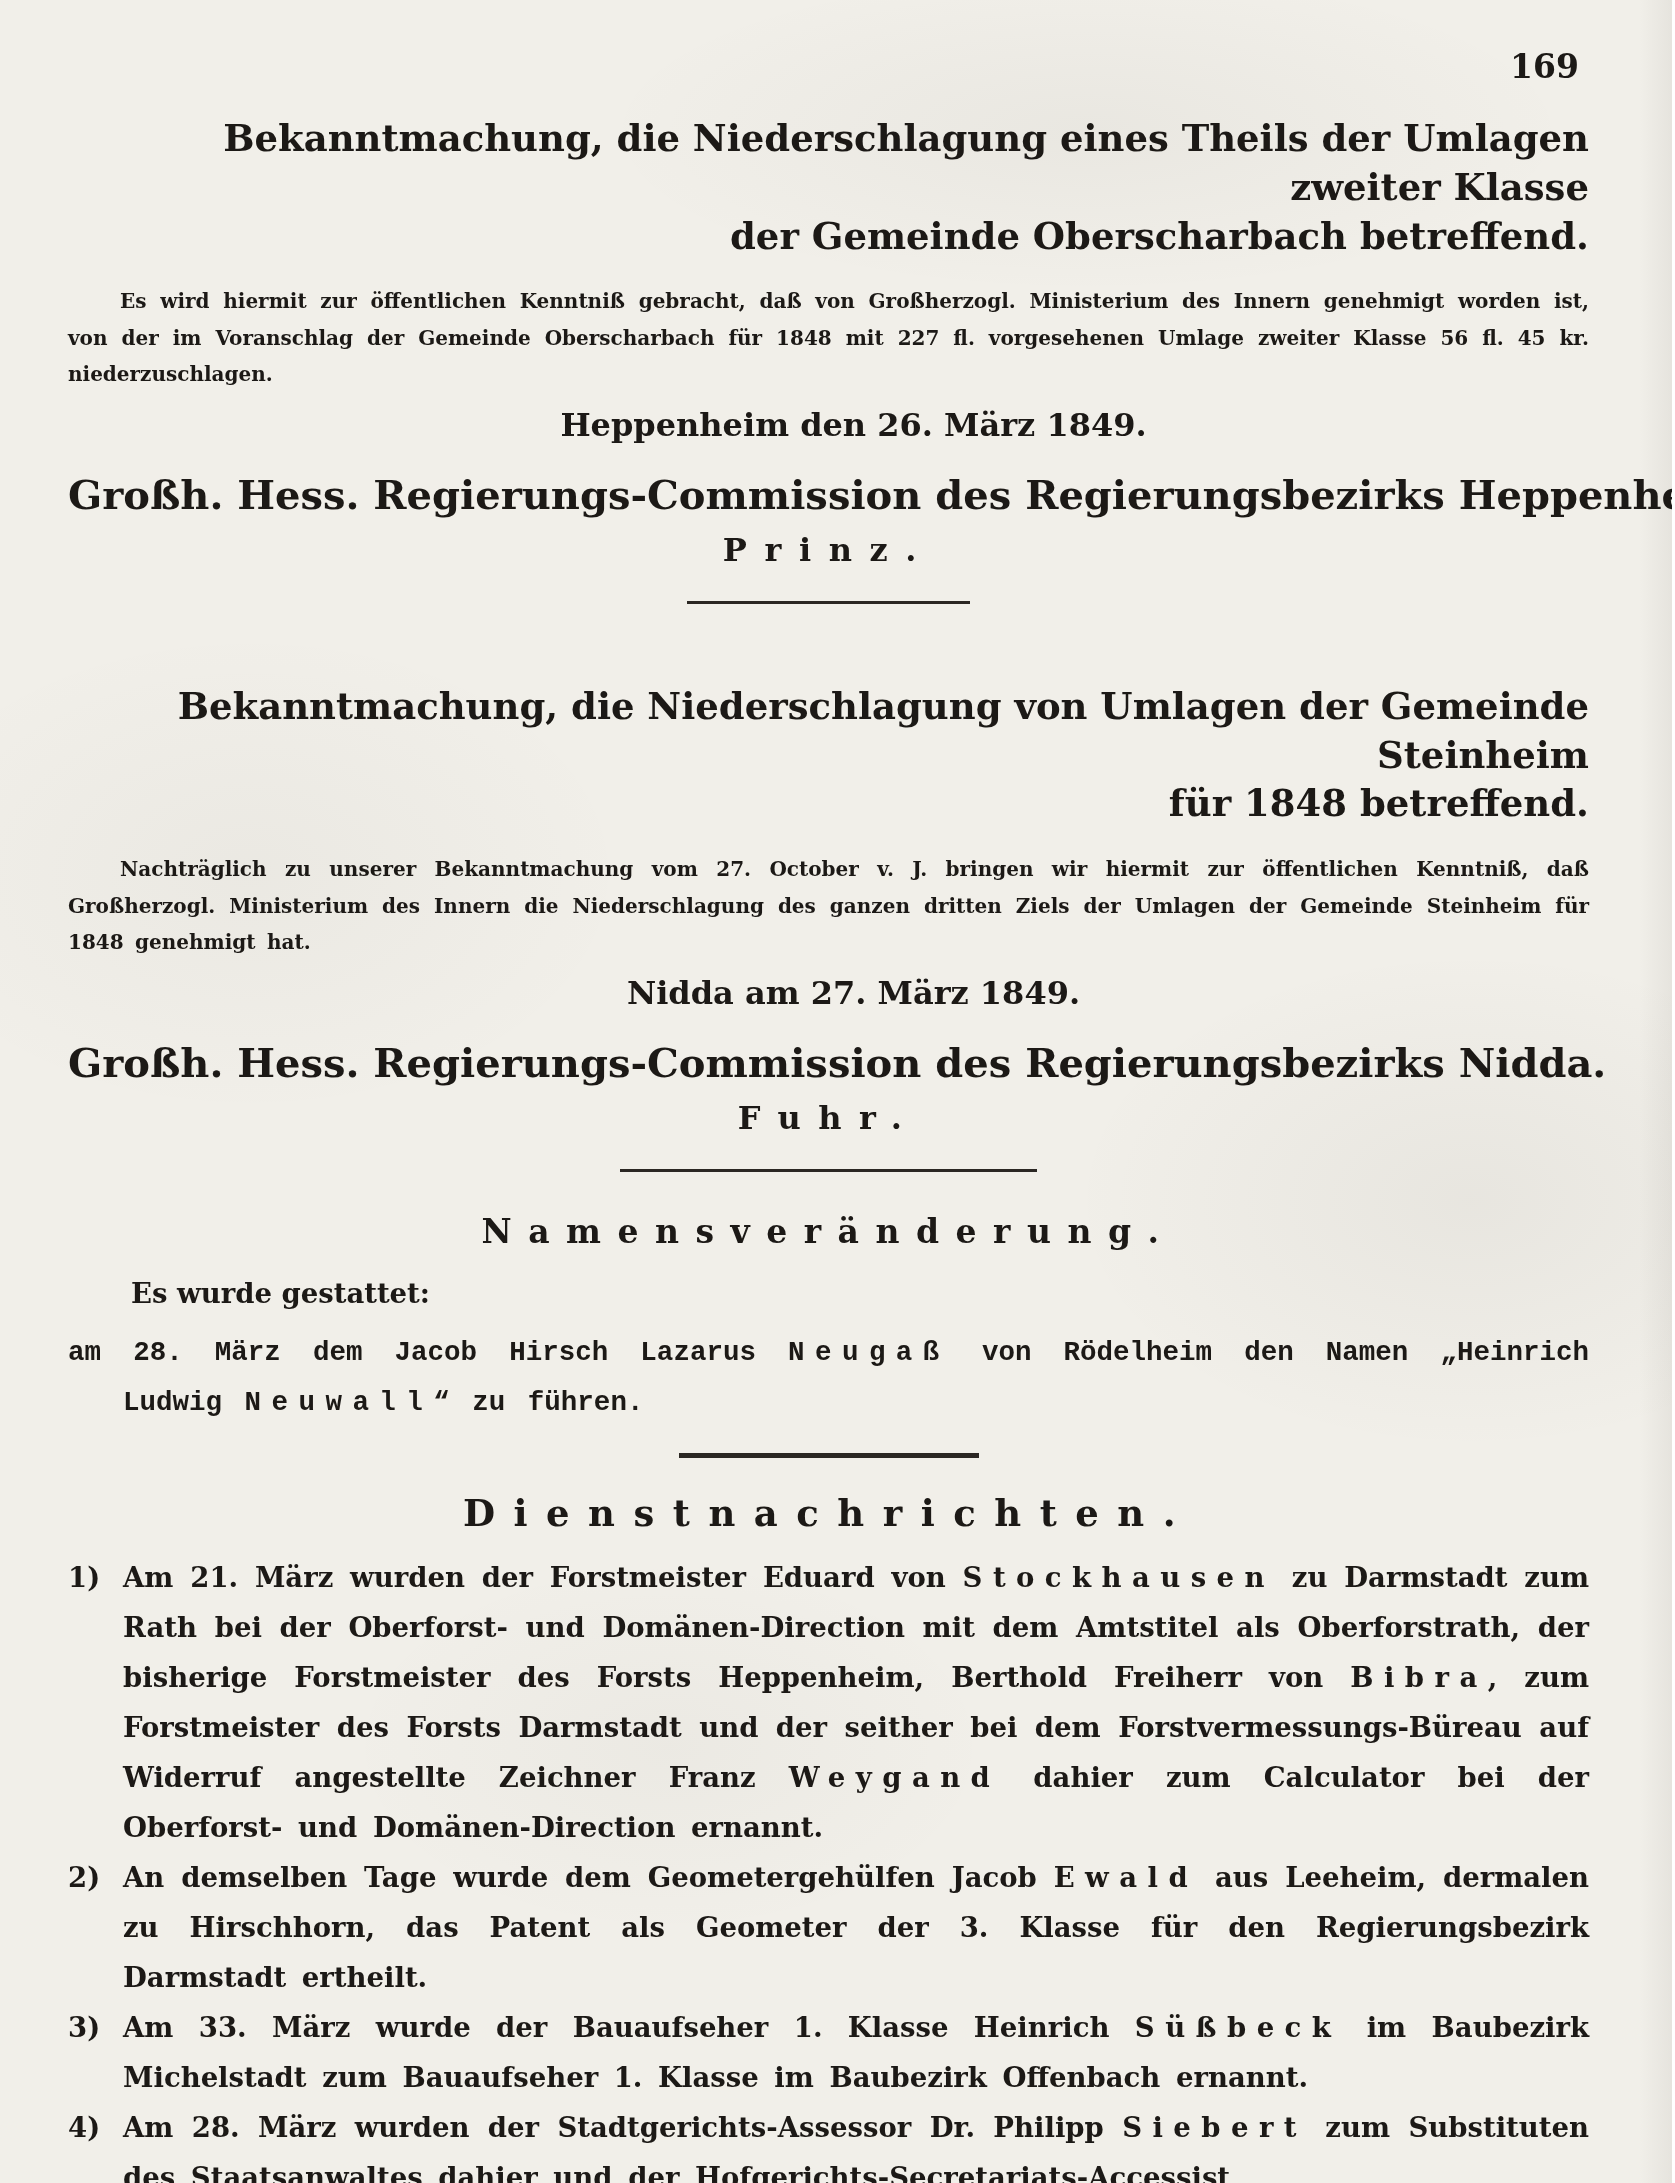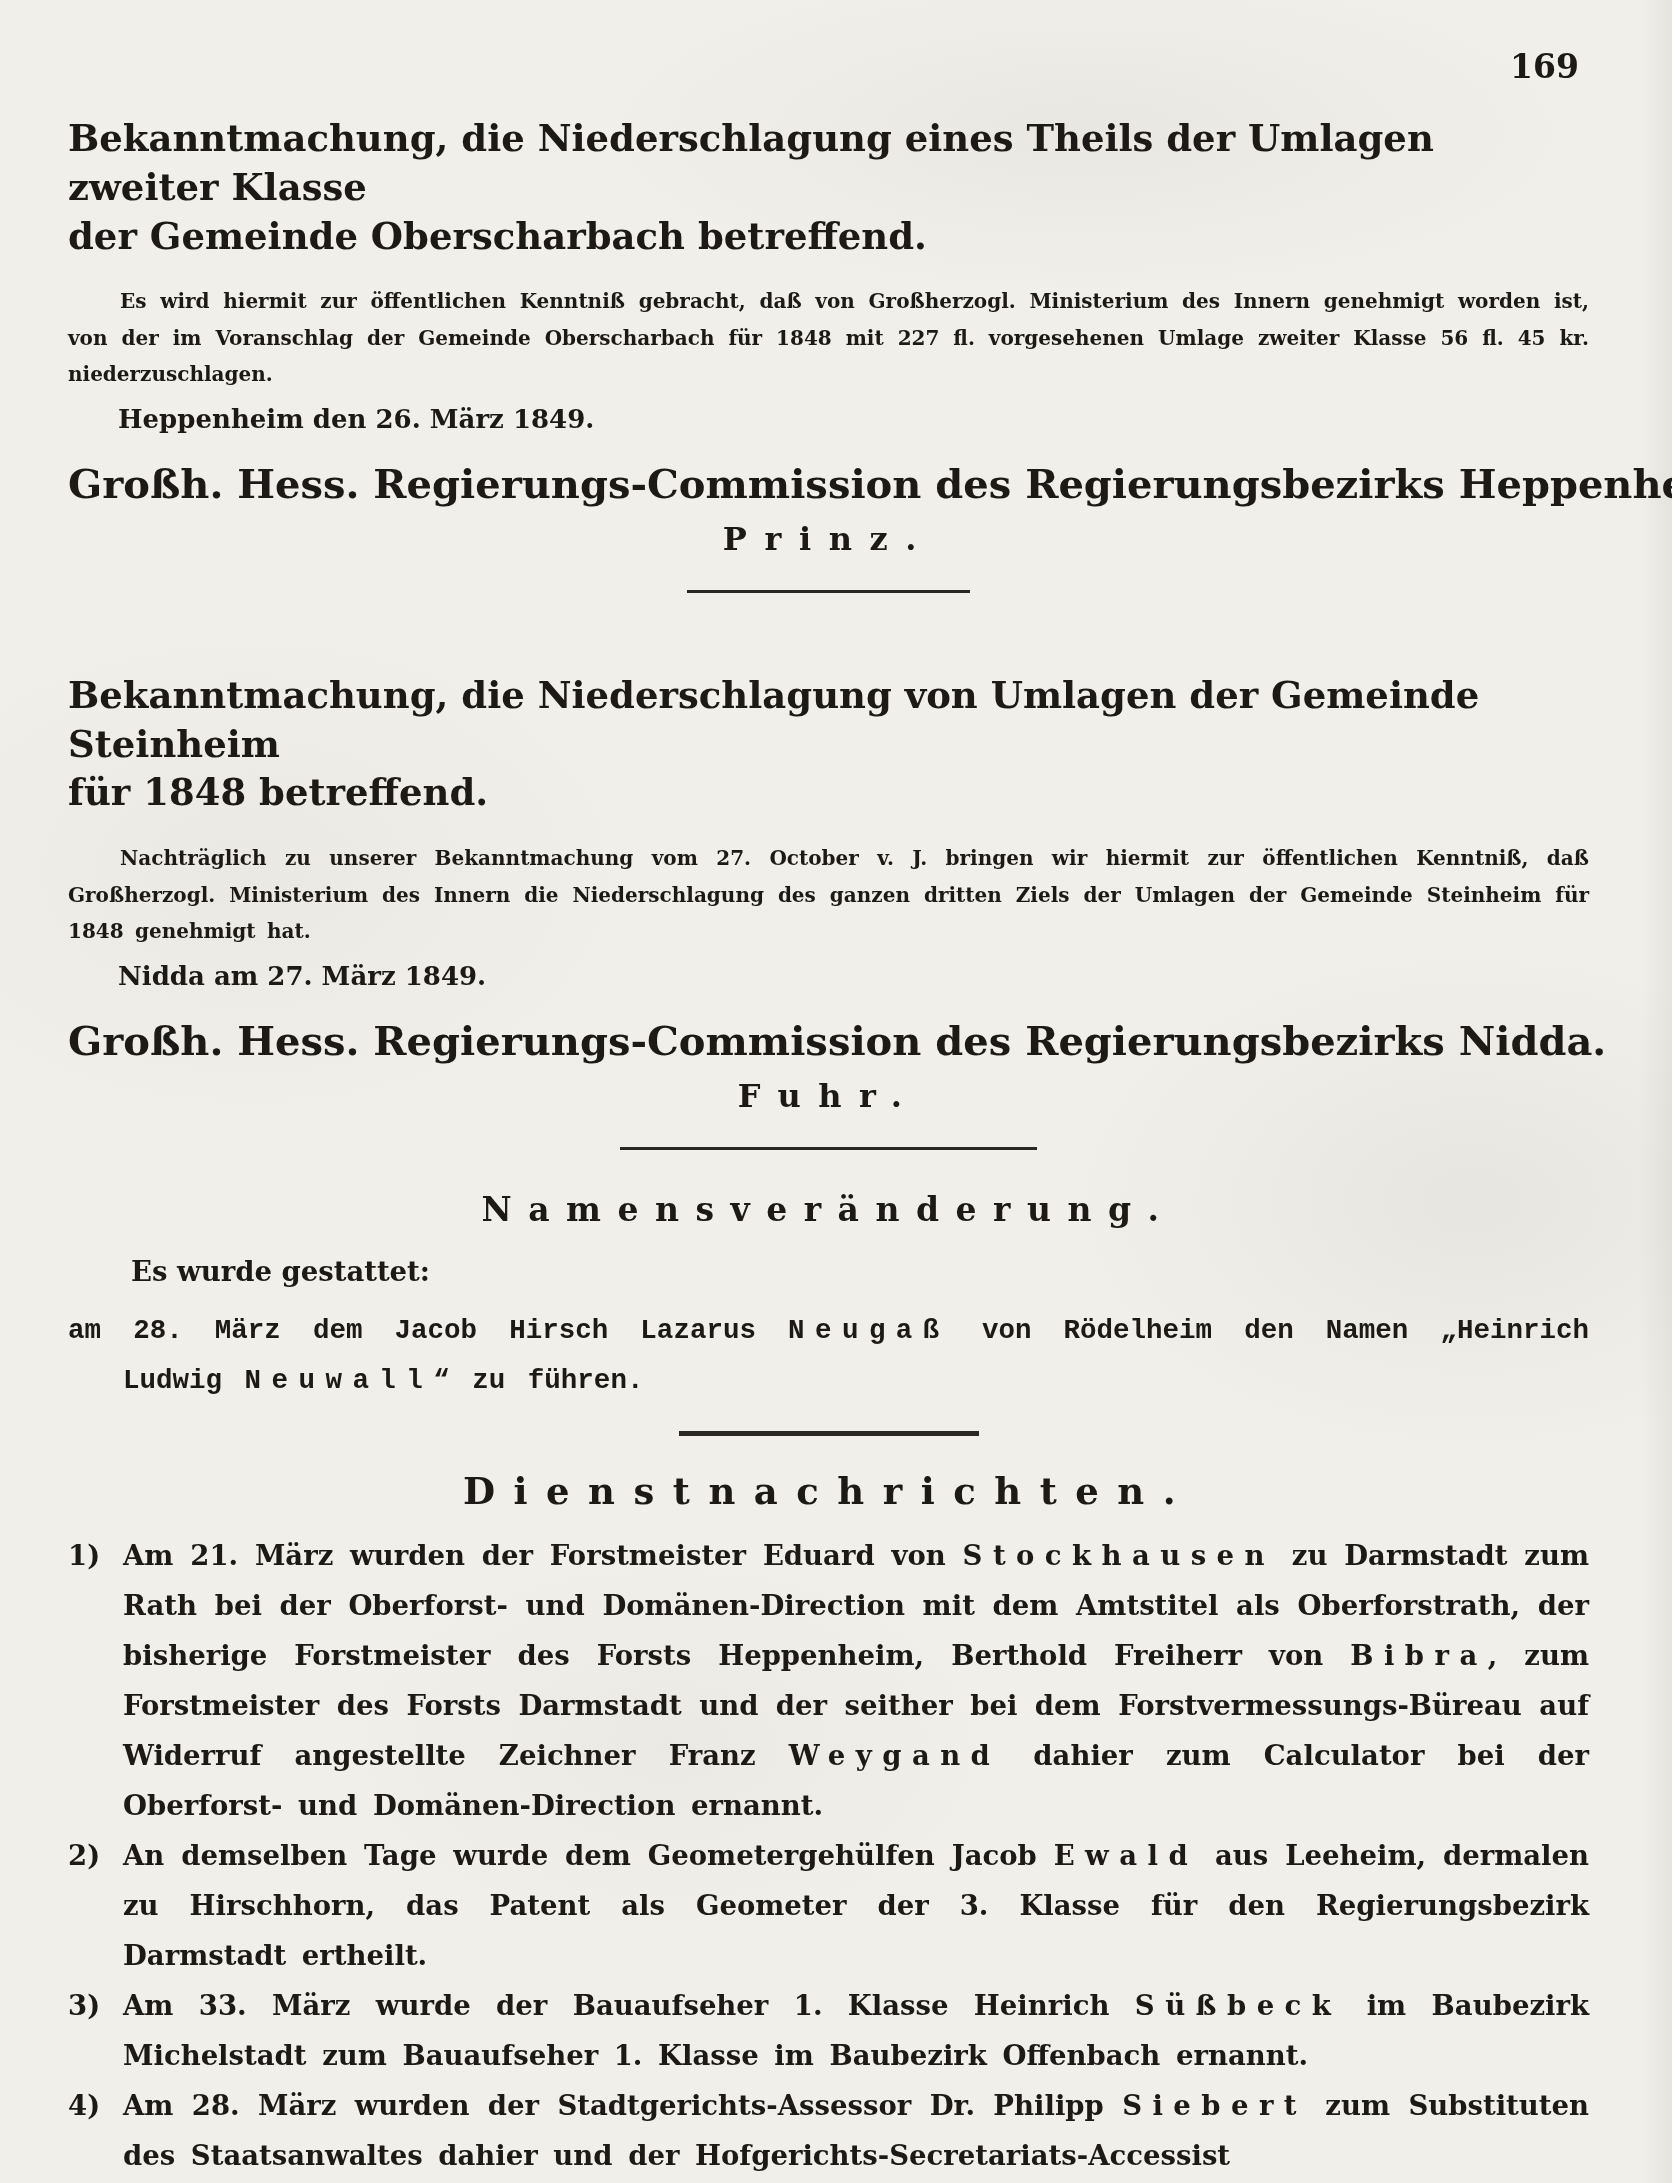--- a/index.html
+++ b/index.html
@@ -22,38 +22,39 @@
       linear-gradient(to left, rgba(50,45,40,0.06), transparent 33px),
       #f1efe9;
   }
   .page-number {
     text-align: right;
     font-size: 33px; font-weight: bold;
     padding-right: 10px;
   }
   .ann-title {
     margin: 28px 0 0 0;
-    text-align: left;
+    text-align: right;
     font-size: 37px; font-weight: bold;
     line-height: 1.32;
   }
   .title-line { display: block; }
   .body-par {
     margin: 23px 0 0 0;
     font-size: 20px; font-weight: bold;
     line-height: 1.82;
     text-align: justify;
     text-indent: 52px;
     word-spacing: 0.22em;
   }
   .dateline {
     margin: 3.3px 0 0 0;
     padding-left: 50px;
-    font-size: 26px; font-weight: bold;
+    font-size: 32px; font-weight: bold;
     line-height: 1.82;
+    text-align: center;
   }
   .authority {
     margin: 16.7px 0 0 0;
     text-align: center;
     font-size: 40px; font-weight: bold;
     white-space: nowrap;
   }
   .signature {
     margin: 13.3px 0 0 0;
     text-align: center;

